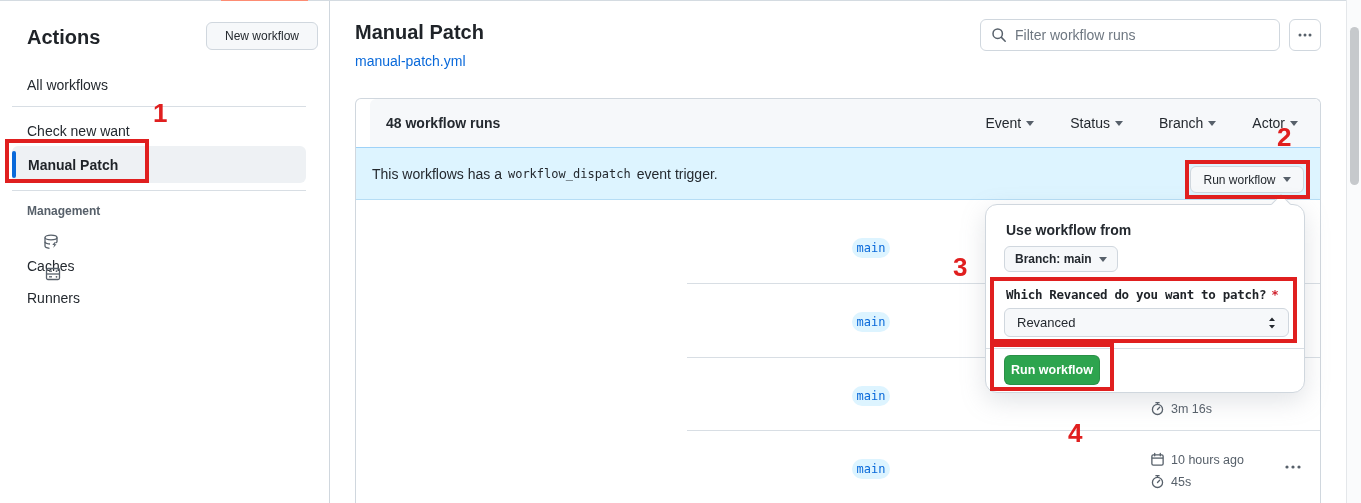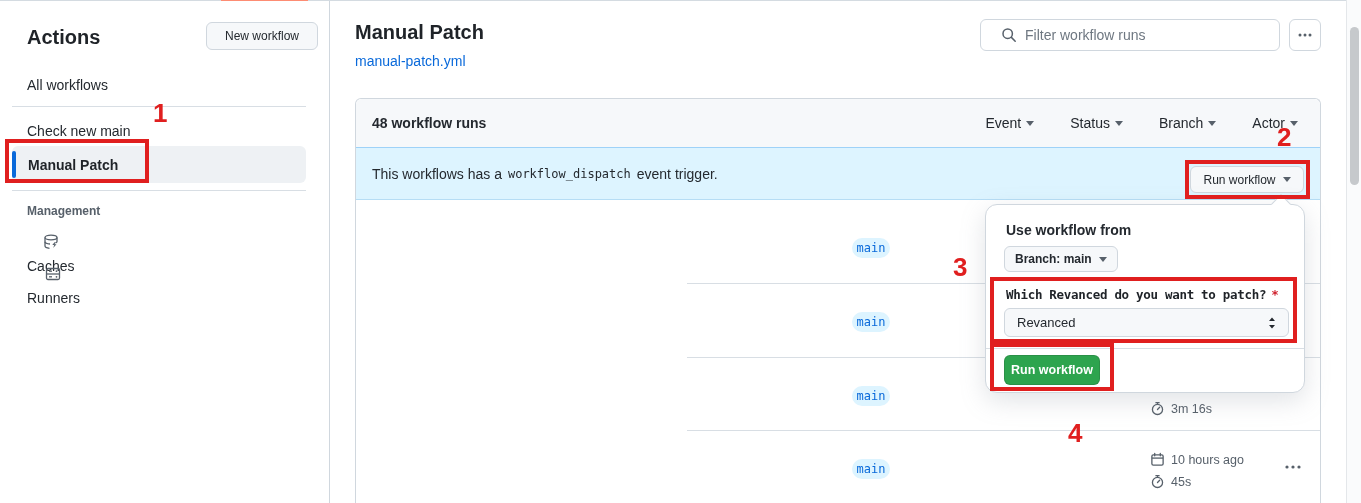--- a/index.html
+++ b/index.html
@@ -33,36 +33,36 @@
   .sb-selected .lbl { margin-left:16px; font-size:14px; font-weight:700; color:#1f2328; }
   .sb-section { left:27px; top:203px; font-size:12px; font-weight:600; color:#57606a; }
   .sb-mgmt { left:27px; display:flex; align-items:center; gap:8px; font-size:14px; color:#24292f; cursor:pointer; }
   .sb-mgmt svg { flex:0 0 auto; }
 
   
   .page-title { left:355px; top:21px; font-size:20px; font-weight:600; color:#1f2328; }
   .file-link { left:355px; top:53px; font-size:14px; color:#0969da; text-decoration:none; cursor:pointer; }
   .search-box {
     left:980px; top:19px; width:300px; height:32px; border:1px solid #d0d7de; border-radius:6px;
-    background:#fff; display:flex; align-items:center; padding:0 20px; gap:8px;
+    background:#fff; display:flex; align-items:center; padding:0 10px; gap:8px;
   }
   .search-box input {
     border:none; outline:none; flex:1; font-size:14px; color:#24292f;
     font-family:"Liberation Sans", sans-serif; background:transparent;
   }
   .search-box input::placeholder { color:#6e7781; }
   .more-btn { left:1289px; top:19px; width:32px; height:32px; background:#fff; }
 
   
   .runs-table {
     left:355px; top:98px; width:966px; height:405px;
     border:1px solid #d0d7de; border-bottom:none; border-radius:6px 6px 0 0; background:#fff;
   }
   .table-head {
-    position:absolute; left:0; top:0; right:0; height:48px; background:#f6f8fa;
+    position:absolute; left:14px; top:0; right:0; height:48px; background:#f6f8fa;
     border-radius:6px 6px 0 0; display:flex; align-items:center; padding:0 22px 0 16px;
   }
   .runs-count { font-size:14px; font-weight:600; color:#24292f; }
   .filters { margin-left:auto; display:flex; gap:36px; }
   .filter { display:flex; align-items:center; gap:5px; font-size:14px; color:#24292f; cursor:pointer; }
   .caret { width:0; height:0; border-left:4px solid transparent; border-right:4px solid transparent; border-top:5px solid #57606a; display:inline-block; }
   .banner {
     position:absolute; left:0; top:48px; right:0; height:53px; background:#ddf4ff;
     border-top:1px solid #9ed2f8; border-bottom:1px solid #b6ddf5;
     display:flex; align-items:center; padding-left:16px; font-size:14px; color:#24292f;
@@ -131,21 +131,21 @@
 
   <div class="abs top-hairline"></div>
   <div class="abs tab-indicator"></div>
 
   <aside class="abs sidebar">
     <div class="abs sb-title">Actions</div>
     <button class="abs btn new-workflow-btn">New workflow</button>
 
     <div class="abs sb-item" style="top:76px;">All workflows</div>
     <div class="abs sb-divider" style="top:105px;"></div>
-    <div class="abs sb-item" style="top:122px;">Check new main</div>
+    <div class="abs sb-item" style="top:122px;">Check new want</div>
 
     <div class="abs sb-selected">
       <span class="accent"></span>
       <span class="lbl">Manual Patch</span>
     </div>
 
     <div class="abs sb-divider" style="top:189px;"></div>
     <div class="abs sb-section">Management</div>
 
     <div class="abs sb-mgmt" style="top:233px;flex-direction:column;">

